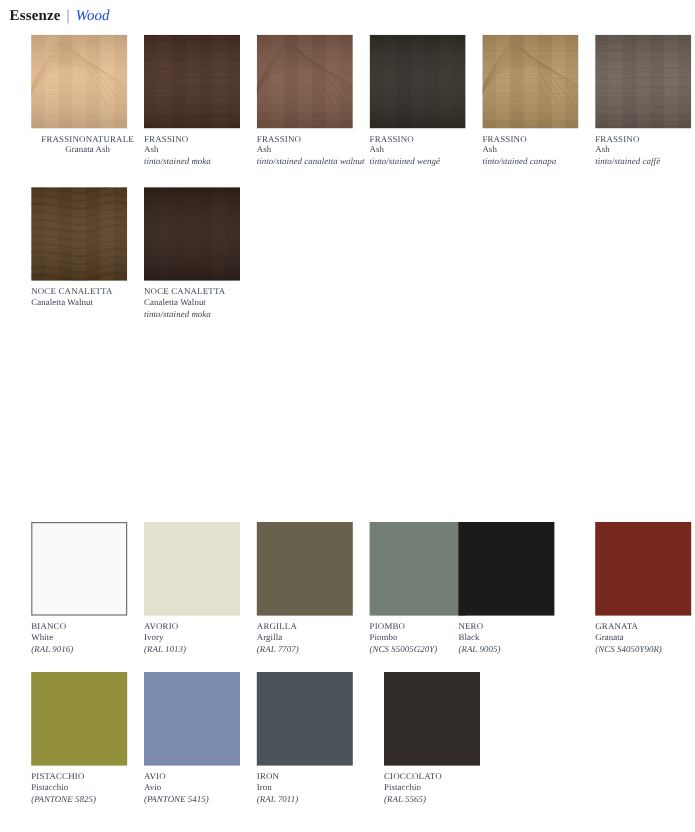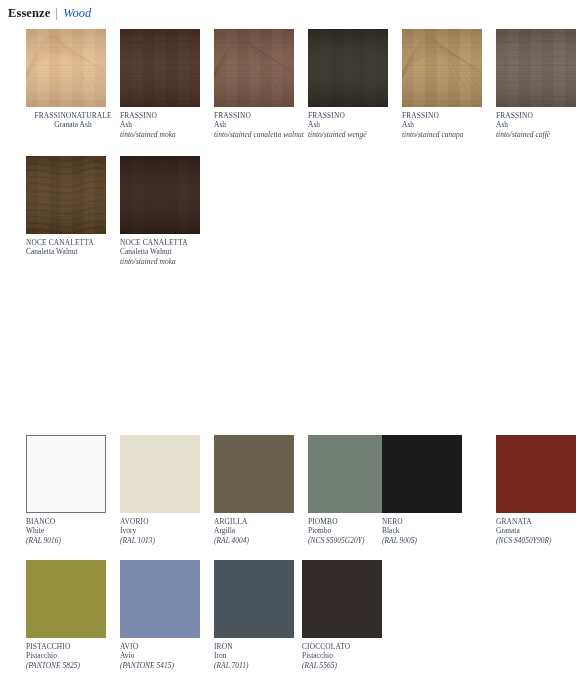--- a/index.html
+++ b/index.html
@@ -750,21 +750,21 @@
           <div class="lab it">AVORIO</div>
           <div class="lab en">Ivory</div>
           <div class="lab note">(RAL 1013)</div>
         </div>
       </div>
       <div class="cell" style="left: 196px; top: 435px;">
         <div class="swatch" style="background: rgb(103, 97, 78);"></div>
         <div class="labels">
           <div class="lab it">ARGILLA</div>
           <div class="lab en">Argilla</div>
-          <div class="lab note">(RAL 4004)</div>
+          <div class="lab note">(RAL 7707)</div>
         </div>
       </div>
       <div class="cell" style="left: 290px; top: 435px;">
         <div class="swatch" style="background: rgb(115, 126, 117);"></div>
         <div class="labels">
           <div class="lab it">PIOMBO</div>
           <div class="lab en">Piombo</div>
           <div class="lab note">(NCS S5005G20Y)</div>
         </div>
       </div>
@@ -801,21 +801,21 @@
         </div>
       </div>
       <div class="cell" style="left: 196px; top: 560px;">
         <div class="swatch" style="background: rgb(75, 84, 90);"></div>
         <div class="labels">
           <div class="lab it">IRON</div>
           <div class="lab en">Iron</div>
           <div class="lab note">(RAL 7011)</div>
         </div>
       </div>
-      <div class="cell" style="left: 284px; top: 560px;">
+      <div class="cell" style="left: 302px; top: 560px;">
         <div class="swatch" style="background: rgb(49, 44, 42);"></div>
         <div class="labels">
           <div class="lab it">CIOCCOLATO</div>
           <div class="lab en">Pistacchio</div>
           <div class="lab note">(RAL 5565)</div>
         </div>
       </div>
     </div>
 
 </div>

